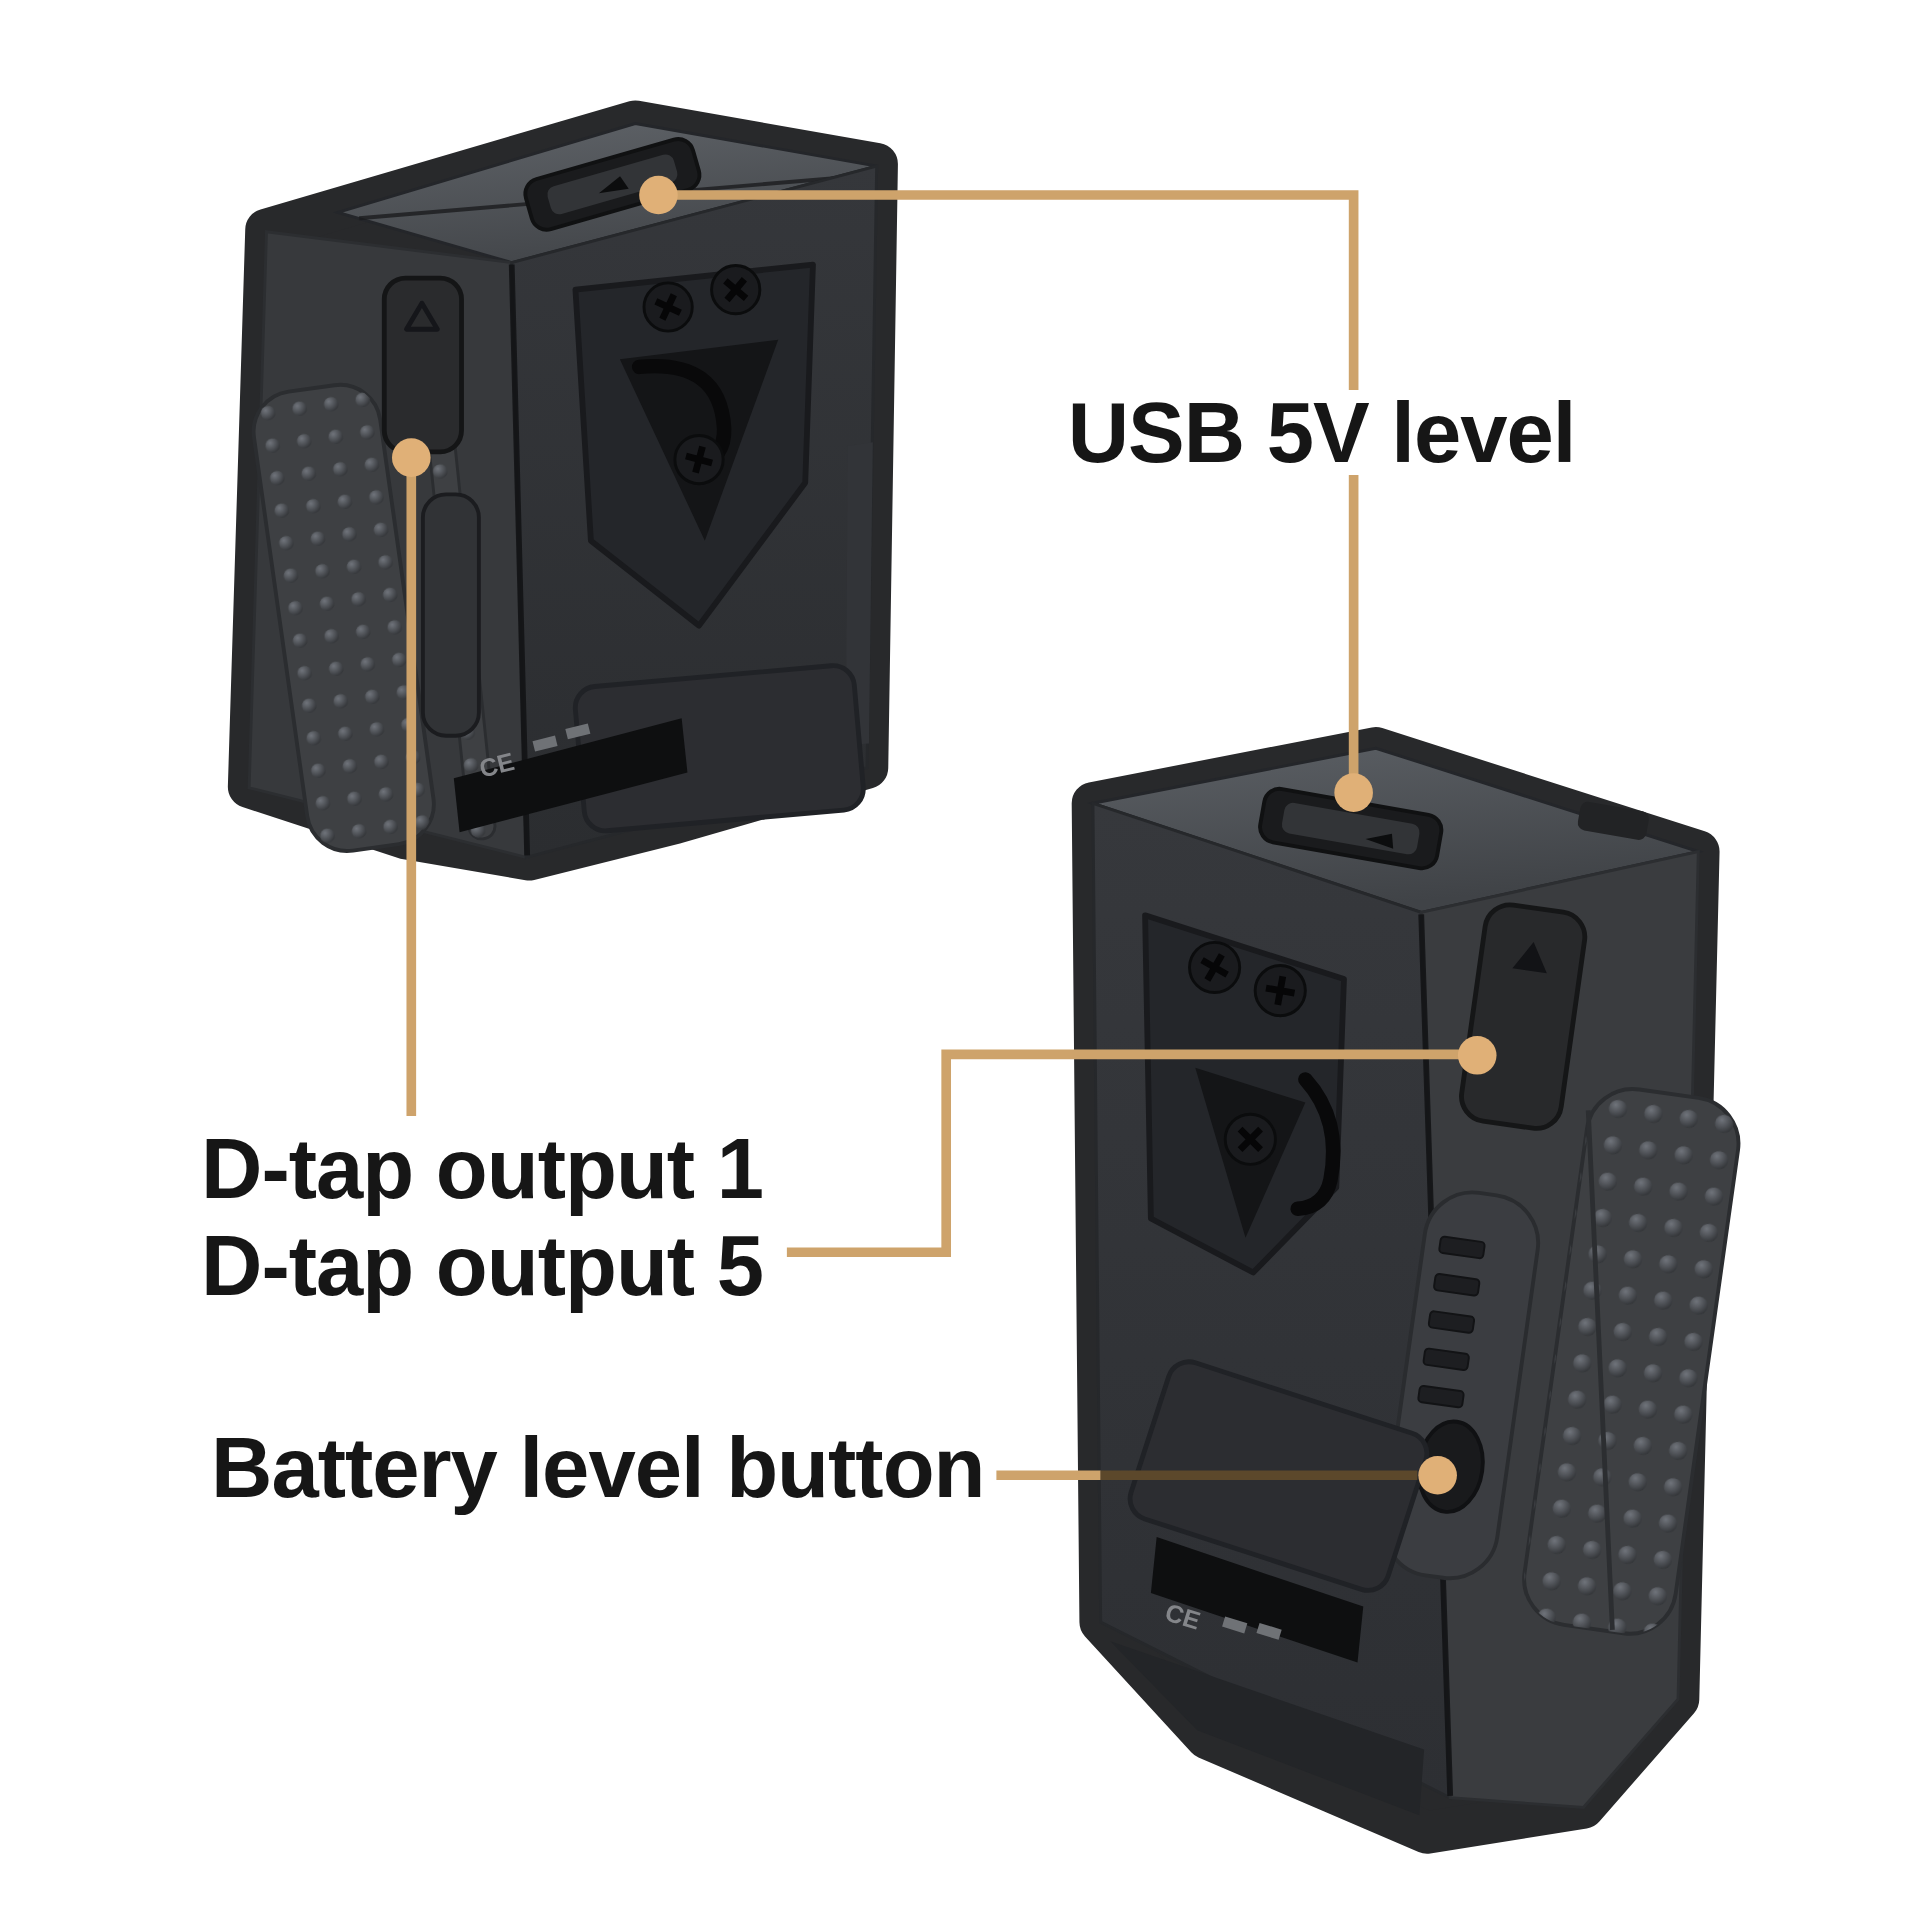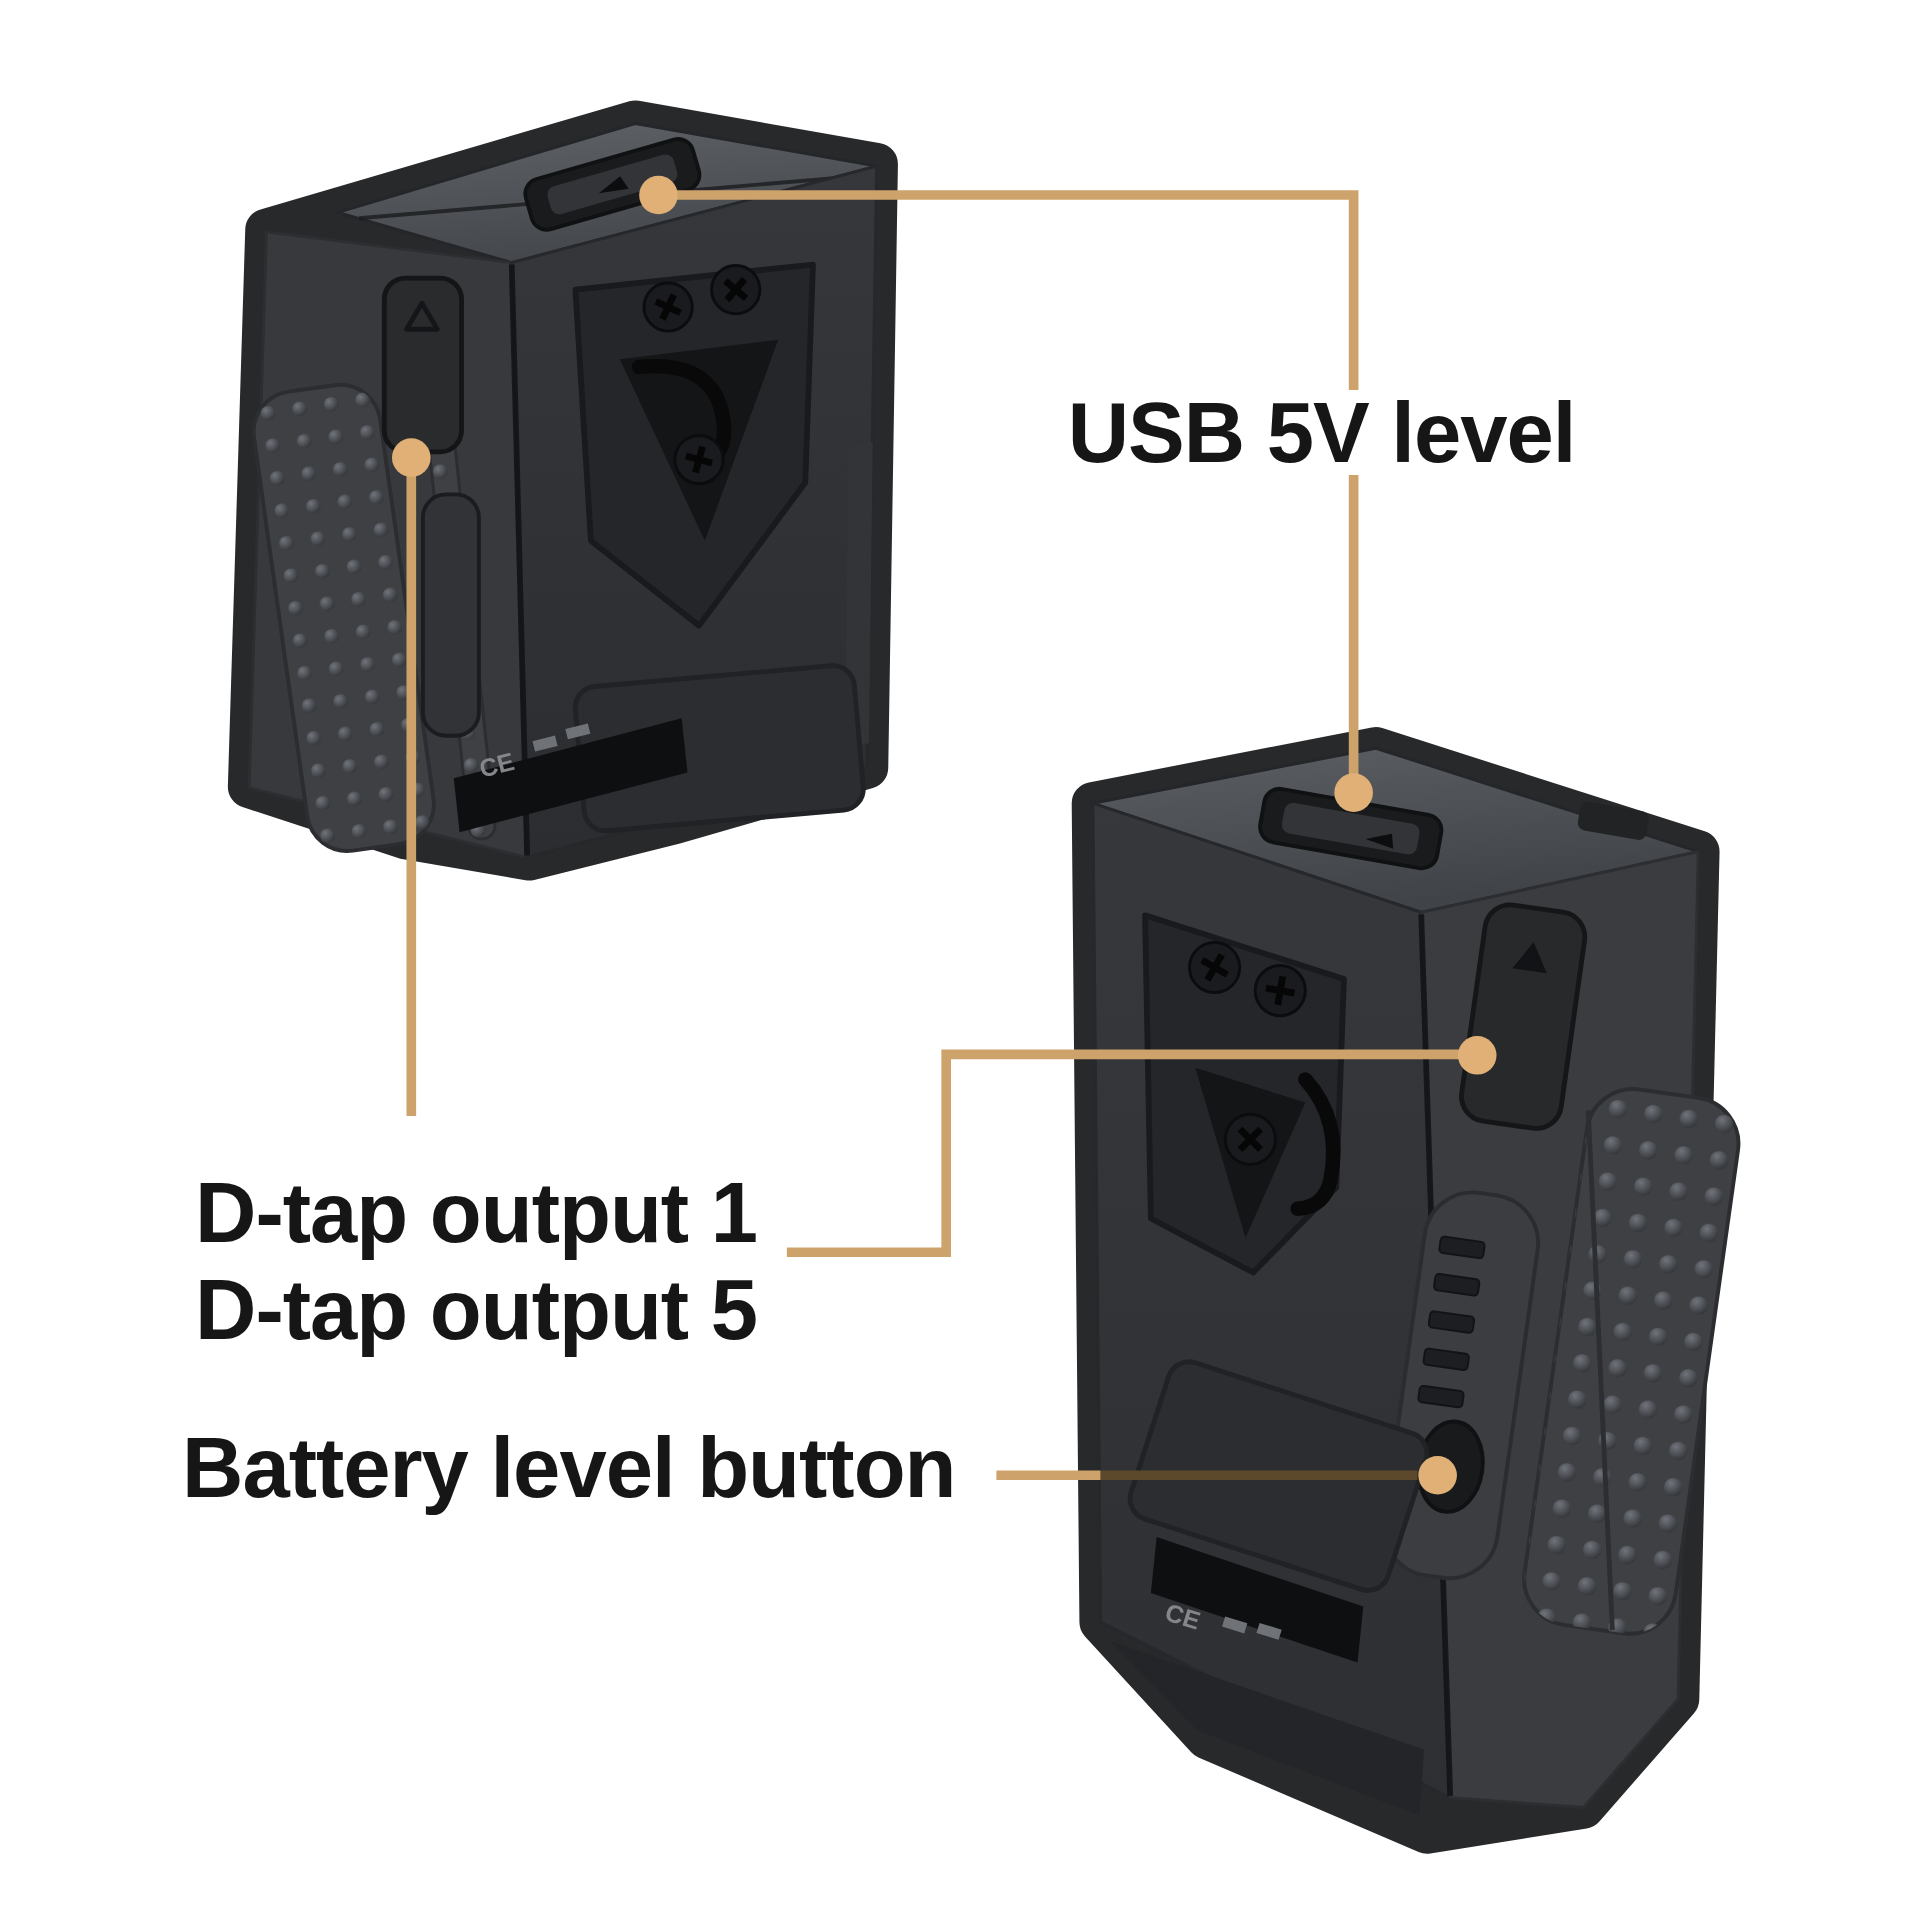--- a/index.html
+++ b/index.html
@@ -6,22 +6,22 @@
   .canvas{
     position:relative;width:1931px;height:1931px;background:#fff;overflow:hidden;
     font-family:"Liberation Sans","DejaVu Sans",sans-serif;
   }
   .canvas svg{position:absolute;left:0;top:0;}
   .label{
     position:absolute;font-weight:700;font-size:85px;line-height:85px;
     color:#161616;letter-spacing:-1px;white-space:nowrap;
   }
   .label-usb{left:1058px;top:390px;background:#ffffff;padding:0 9.7px;}
-  .label-dtap{left:195px;top:1120px;line-height:97px;margin-top:44px;}
-  .label-level{left:182px;top:1425px;}
+  .label-dtap{left:201px;top:1120px;line-height:97px;}
+  .label-level{left:211px;top:1425px;}
 </style>
 </head>
 <body>
 
 <div class="canvas">
 
 <svg width="1931" height="1931" viewBox="0 0 2000 2000">
   <defs>
     <radialGradient id="bumpRG" cx="0.35" cy="0.3" r="0.8">
       <stop offset="0" stop-color="#70747b"></stop>

